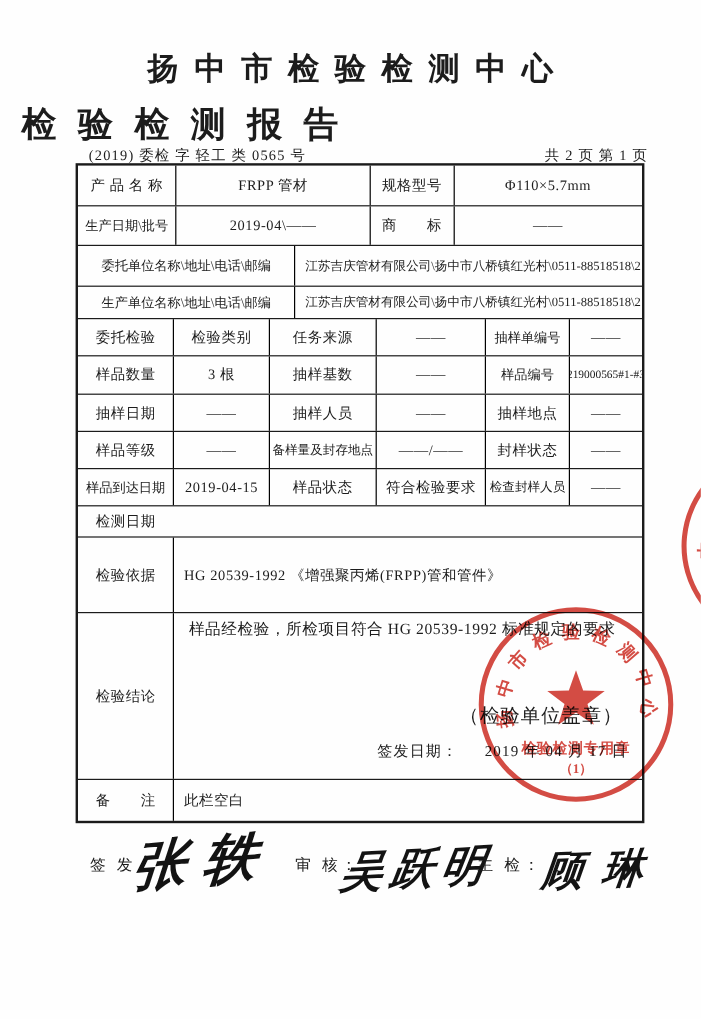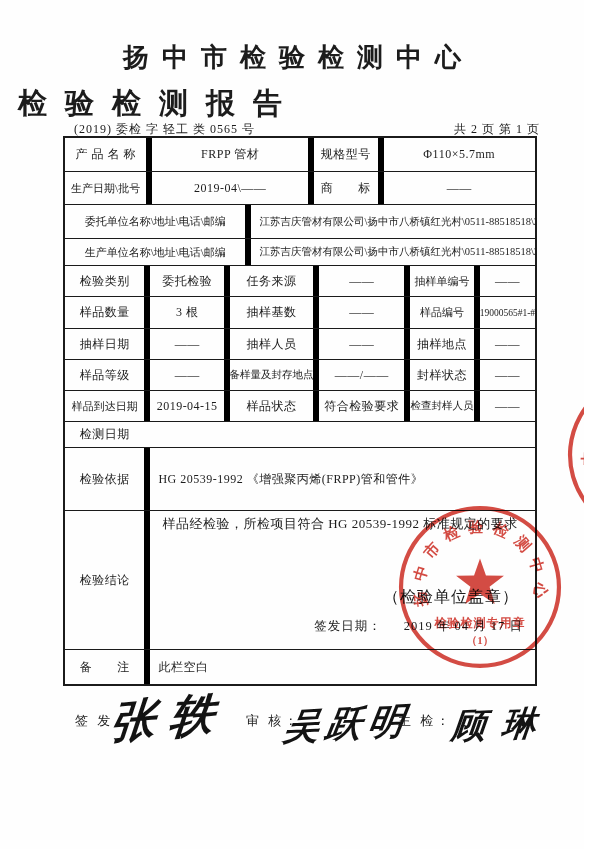--- a/index.html
+++ b/index.html
@@ -13,21 +13,21 @@
     font-size:26px;font-weight:bold;letter-spacing:13px;text-indent:13px;}
   .report-title{position:absolute;top:84px;left:0;width:100%;text-align:left;
     font-size:29px;font-weight:bold;letter-spacing:18px;text-indent:18px;}
   .doc-row{position:absolute;top:121px;left:74px;width:466px;display:flex;
     justify-content:space-between;font-size:12px;letter-spacing:1px;}
   
   .tbl{position:absolute;left:63px;top:136px;width:474px;
     border:2px solid #1b1b1b;box-sizing:border-box;background:transparent;}
   .row{display:flex;border-top:1px solid #1b1b1b;}
   .row:first-child{border-top:none;}
-  .cell{border-left:6px solid #000000;display:flex;align-items:center;
+  .cell{border-left:1px solid #000000;display:flex;align-items:center;
     justify-content:center;white-space:nowrap;box-sizing:border-box;
     overflow:hidden;font-size:12px;letter-spacing:.5px;}
   .cell:first-child{border-left:none;}
   .left{justify-content:flex-start;padding-left:8px;}
   .fs11{font-size:11px;letter-spacing:0;}
   .fs10{font-size:10.5px;letter-spacing:0;}
   .fs9{font-size:9.5px;letter-spacing:0;}
   
   .r1{height:33px}.r2{height:32px}.r3{height:33px}.r4{height:26px}
   .r5{height:30px}.r6{height:31px}.r7{height:30px}.r8{height:30px}
@@ -86,22 +86,22 @@
       <div class="cell cb1 fs11">委托单位名称\地址\电话\邮编</div>
       <div class="cell cb2 left fs10">江苏吉庆管材有限公司\扬中市八桥镇红光村\0511-88518518\212217</div>
     </div>
 
     <div class="row r4">
       <div class="cell cb1 fs11">生产单位名称\地址\电话\邮编</div>
       <div class="cell cb2 left fs10">江苏吉庆管材有限公司\扬中市八桥镇红光村\0511-88518518\212217</div>
     </div>
 
     <div class="row r5">
+      <div class="cell cc2">委托检验</div>
       <div class="cell cc1">检验类别</div>
-      <div class="cell cc2">委托检验</div>
       <div class="cell cc3">任务来源</div>
       <div class="cell cc4">——</div>
       <div class="cell cc5 fs11">抽样单编号</div>
       <div class="cell cc6">——</div>
     </div>
 
     <div class="row r6">
       <div class="cell cc1">样品数量</div>
       <div class="cell cc2">3 根</div>
       <div class="cell cc3">抽样基数</div>

